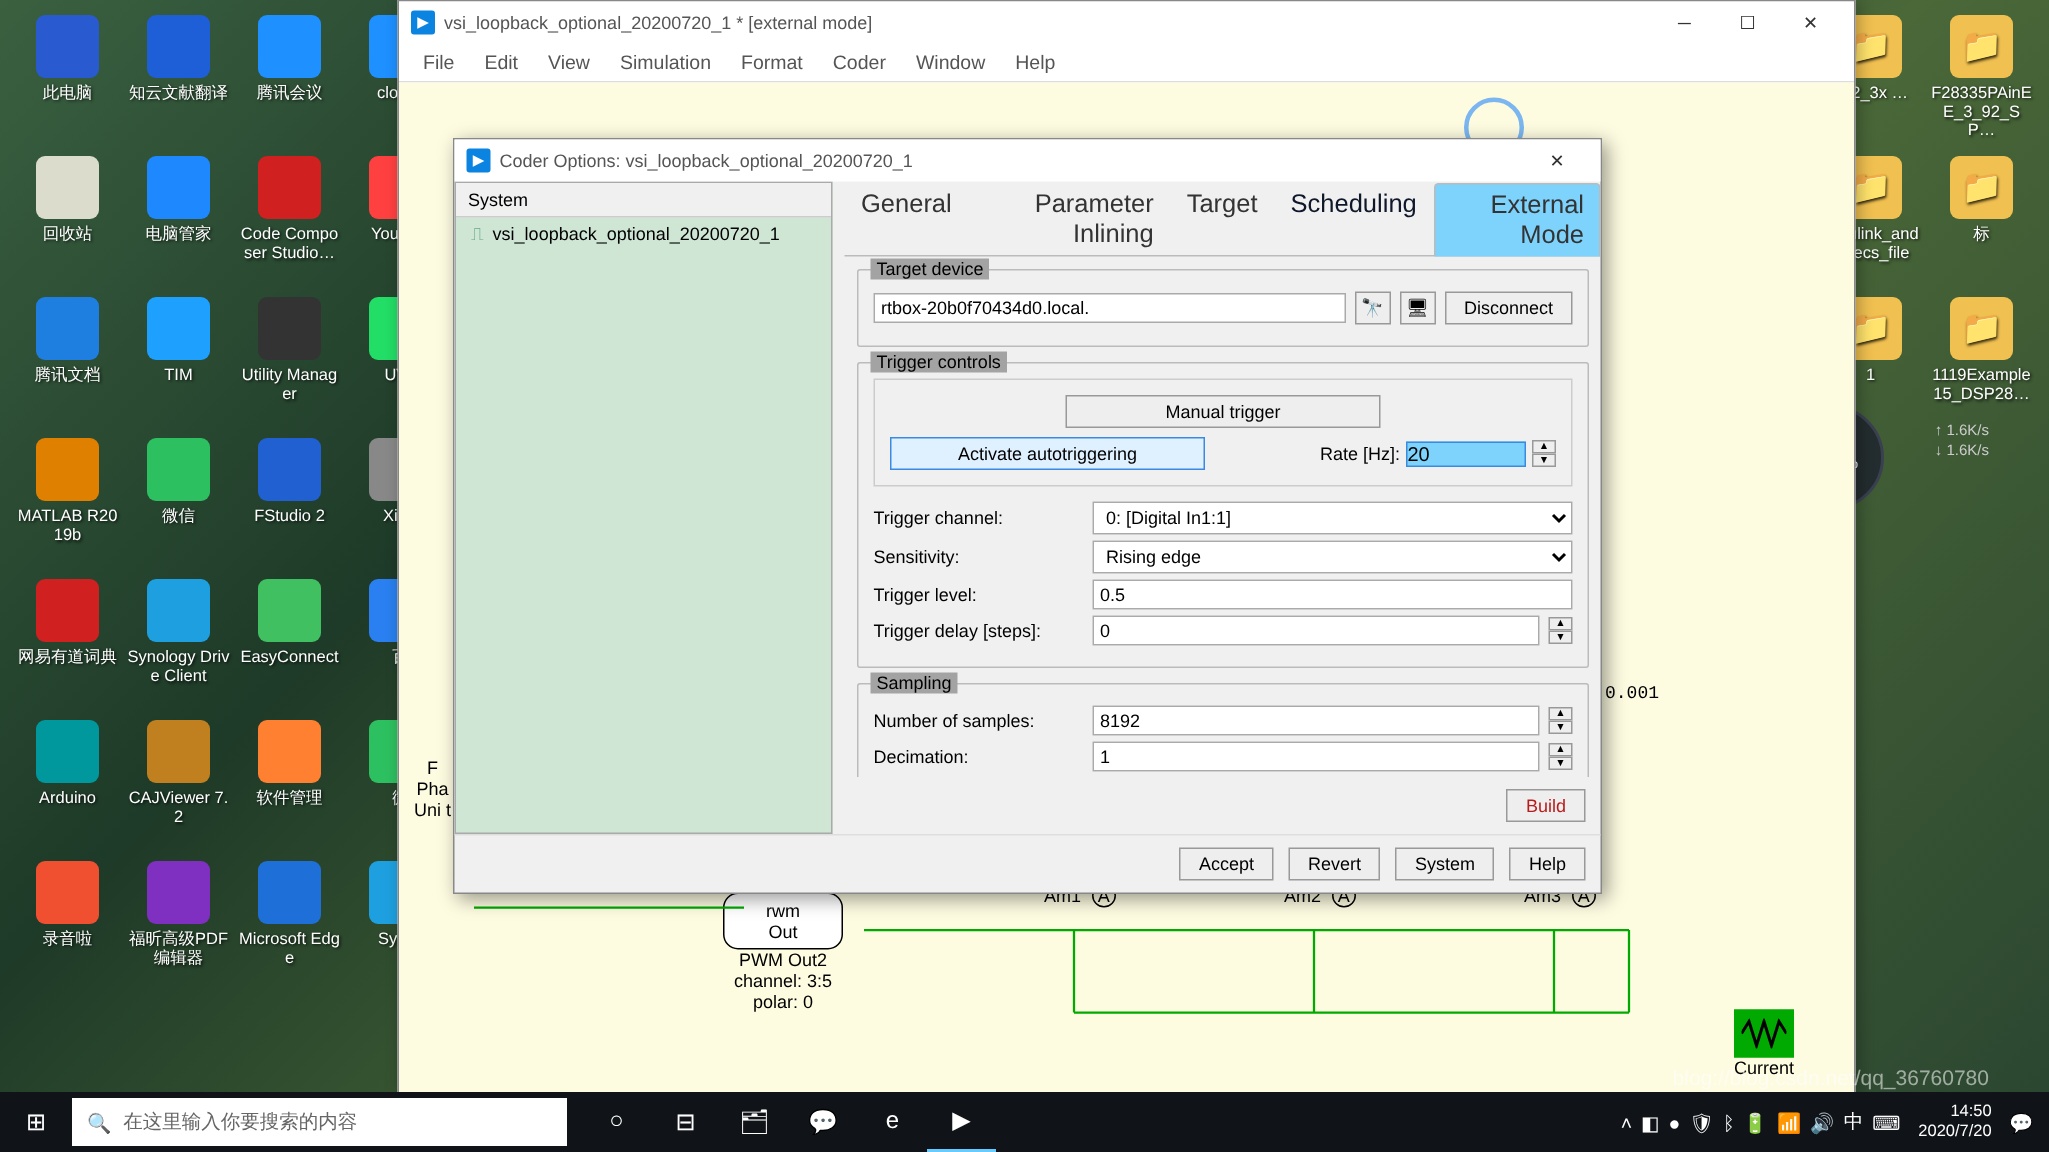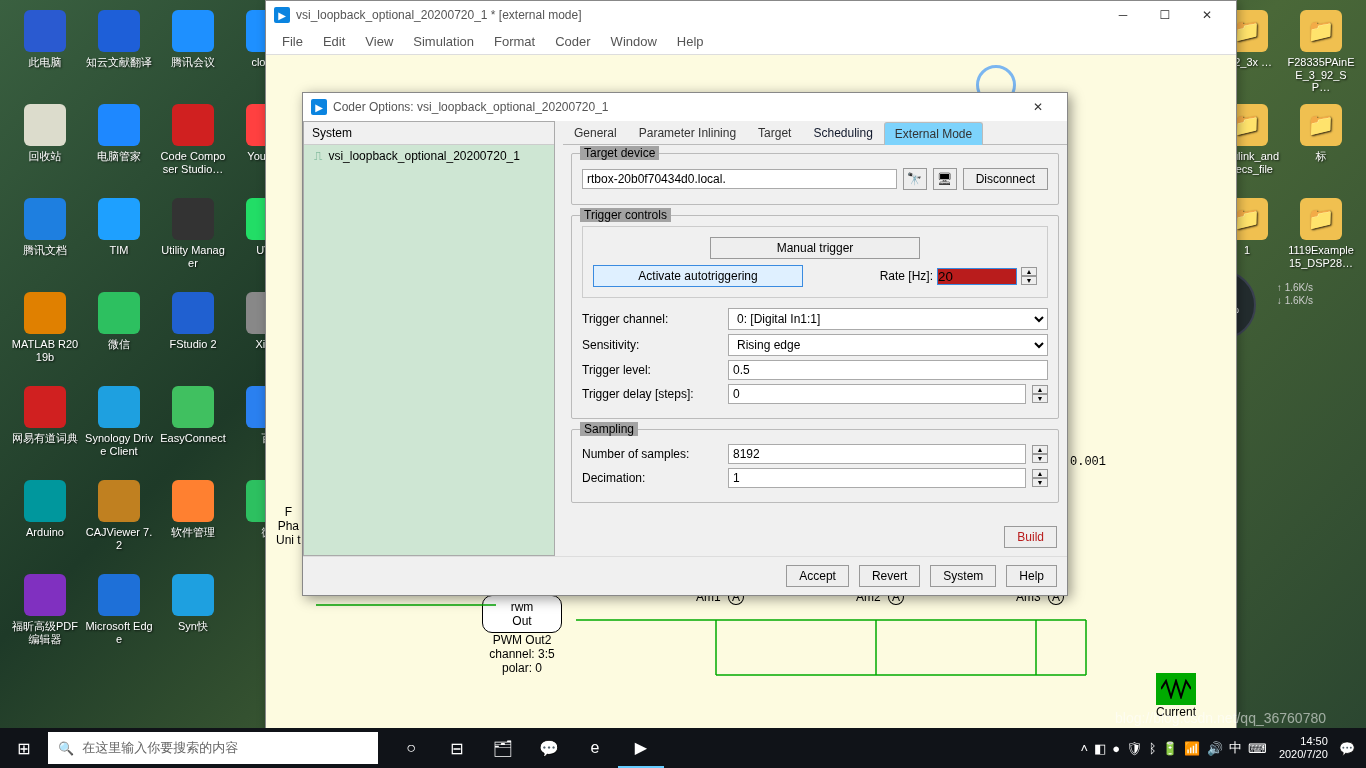--- a/index.html
+++ b/index.html
@@ -9,21 +9,21 @@
 .desktop { position: absolute; inset: 0; background: linear-gradient(135deg, #3a6040 0%, #1e3a28 30%, #4a6838 60%, #2a4530 100%); }
 .desk-icons { position: absolute; top: 10px; left: 10px; display: grid; grid-template-columns: repeat(4, 70px); gap: 4px 4px; }
 .desk-icons.right { left: auto; right: 10px; grid-template-columns: repeat(3, 70px); }
 .di { width: 70px; height: 90px; display: flex; flex-direction: column; align-items: center; justify-content: flex-start; color: #fff; font-size: 11px; text-align: center; text-shadow: 1px 1px 2px rgba(0,0,0,0.8); cursor: pointer; }
 .di .ico { width: 42px; height: 42px; border-radius: 6px; margin-bottom: 4px; display: flex; align-items: center; justify-content: center; font-size: 22px; color: #fff; }
 .di span { display: block; max-width: 68px; line-height: 1.15; word-break: break-all; }
 
 .netmon { position: absolute; right: 110px; top: 270px; width: 70px; height: 70px; border-radius: 50%; background: rgba(30,35,45,0.85); border: 2px solid #3a4050; color: #fff; display: flex; flex-direction: column; align-items: center; justify-content: center; font-size: 24px; }
 .netmon small { font-size: 10px; }
 .netrates { position: absolute; right: 40px; top: 280px; color: #ccc; font-size: 10px; }
-.netrates div { margin: 2px 13px; }
+.netrates div { margin: 2px 0; }
 
 
 .mainwin { position: absolute; left: 265px; top: 0; width: 972px; height: 730px; background: #fff; border: 1px solid #888; box-shadow: 2px 2px 10px rgba(0,0,0,0.3); }
 .titlebar { height: 28px; background: #fff; display: flex; align-items: center; padding: 0 8px; font-size: 12px; color: #555; }
 .titlebar .appico { width: 16px; height: 16px; background: #0a84e0; border-radius: 2px; margin-right: 6px; display: inline-flex; align-items: center; justify-content: center; color: #fff; font-size: 10px; }
 .titlebar .sp { flex: 1; }
 .winbtn { width: 42px; height: 26px; display: flex; align-items: center; justify-content: center; color: #333; font-size: 12px; }
 .menubar { height: 26px; display: flex; align-items: center; padding: 0 6px; font-size: 13px; color: #555; border-bottom: 1px solid #ddd; }
 .menubar span { padding: 2px 10px; }
 .canvas { position: absolute; left: 0; top: 54px; right: 0; bottom: 0; background: #fdfbe0; }
@@ -36,21 +36,21 @@
 
 
 .dlg { position: absolute; left: 302px; top: 92px; width: 766px; height: 504px; background: #f0f0f0; border: 1px solid #888; box-shadow: 3px 3px 12px rgba(0,0,0,0.4); display: flex; flex-direction: column; }
 .dlg .titlebar { background: #fff; }
 .dlg-body { flex: 1; display: flex; gap: 8px; overflow: hidden; }
 .tree { width: 252px; background: #cee6d3; border: 1px solid #aaa; display: flex; flex-direction: column; }
 .tree-h { background: #f0f0f0; padding: 4px 8px; font-size: 12px; border-bottom: 1px solid #ccc; }
 .tree-item { padding: 4px 10px; font-size: 12px; display: flex; align-items: center; gap: 6px; }
 .tree-item .ticon { color: #6a8; font-size: 12px; }
 .rpane { flex: 1; display: flex; flex-direction: column; }
-.tabs { display: flex; border-bottom: 1px solid #bbb; font-family: "Courier New", monospace; font-size: 12px; }
+.tabs { display: flex; border-bottom: 1px solid #bbb; font-family: "Courier New", monospace; font-size: 17px; text-align: right; }
 .tab { padding: 4px 10px; border: 1px solid transparent; border-bottom: none; color: #333; cursor: pointer; }
 .tab.active { background: #7dd3fc; border-color: #bbb; border-radius: 3px 3px 0 0; position: relative; top: 1px; }
 .tab.dis { color: #0f172a; }
 .panel { flex: 1; padding: 8px 8px 0 8px; font-family: "Courier New", monospace; font-size: 12px; overflow: auto; }
 .grp { border: 1px solid #bbb; border-radius: 2px; margin-bottom: 10px; padding: 10px; position: relative; }
 .grp > legend, .grp-title { position: absolute; top: -8px; left: 8px; background: #a3a3a3; padding: 0 4px; font-size: 12px; }
 .row { display: flex; align-items: center; margin: 4px 0; gap: 6px; }
 .row label { width: 140px; }
 .row input[type=text], .row select { flex: 1; border: 1px solid #aaa; padding: 2px 4px; font-family: inherit; font-size: 12px; background: #fff; }
 .spinbtns { width: 16px; display: flex; flex-direction: column; }
@@ -169,20 +169,24 @@
       </div>
       <div class="di">
         <div class="ico" style="background:#ff8030"></div>
         <span>软件管理</span>
       </div>
       <div class="di">
         <div class="ico" style="background:#2dc060"></div>
         <span>微</span>
       </div>
       <div class="di">
+        <div class="ico" style="background:#f05030"></div>
+        <span>录音啦</span>
+      </div>
+      <div class="di">
         <div class="ico" style="background:#8030c0"></div>
         <span>福昕高级PDF编辑器</span>
       </div>
       <div class="di">
         <div class="ico" style="background:#1e70d8"></div>
         <span>Microsoft Edge</span>
       </div>
       <div class="di">
         <div class="ico" style="background:#1ea0e0"></div>
         <span>Syn快</span>
@@ -331,21 +335,21 @@
           </div>
 
           <div class="grp">
             <span class="grp-title">Trigger controls</span>
             <div class="trig-inner">
               <button class="btn wide">Manual trigger</button>
               <div class="rate-row">
                 <button class="btn wide" style="border:1px solid #3a8be0;background:#dff0ff;margin:0;">Activate autotriggering</button>
                 <div style="display:flex;align-items:center;gap:4px;">
                   <label>Rate [Hz]:</label>
-                  <input type="text" style="width: 80px; border: 1px solid rgb(58, 139, 224); background: #b91c1c;" value="20">
+                  <input type="text" style="width: 80px; border: 1px solid rgb(58, 139, 224); background: #7dd3fc;" value="20">
                   <div class="spinbtns">
                       <div>▲</div>
                       <div>▼</div>
                     </div>
                 </div>
               </div>
             </div>
             <div class="row">
                 <label>Trigger channel:</label>
               <select><option>0: [Digital In1:1]</option></select>

